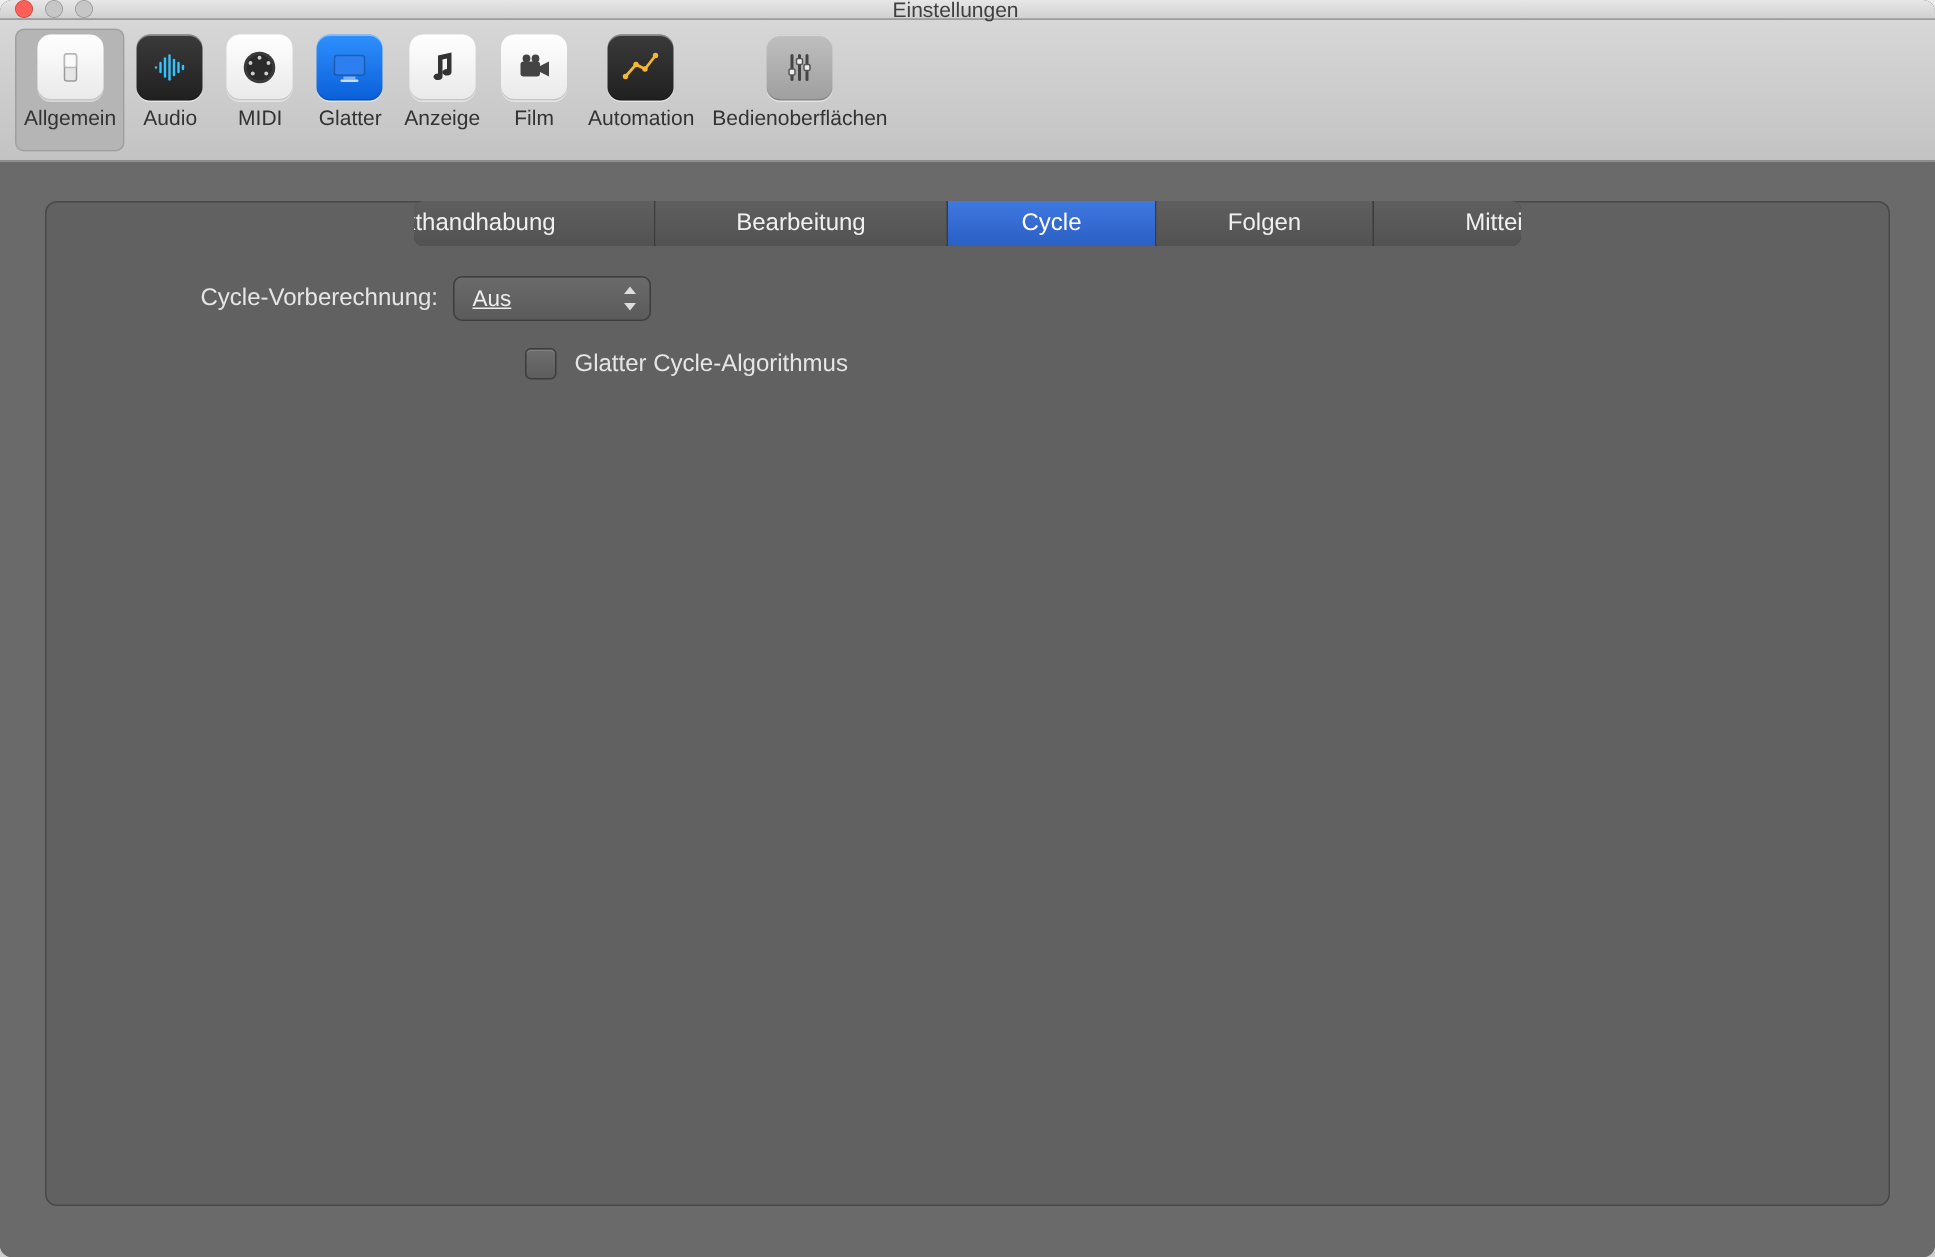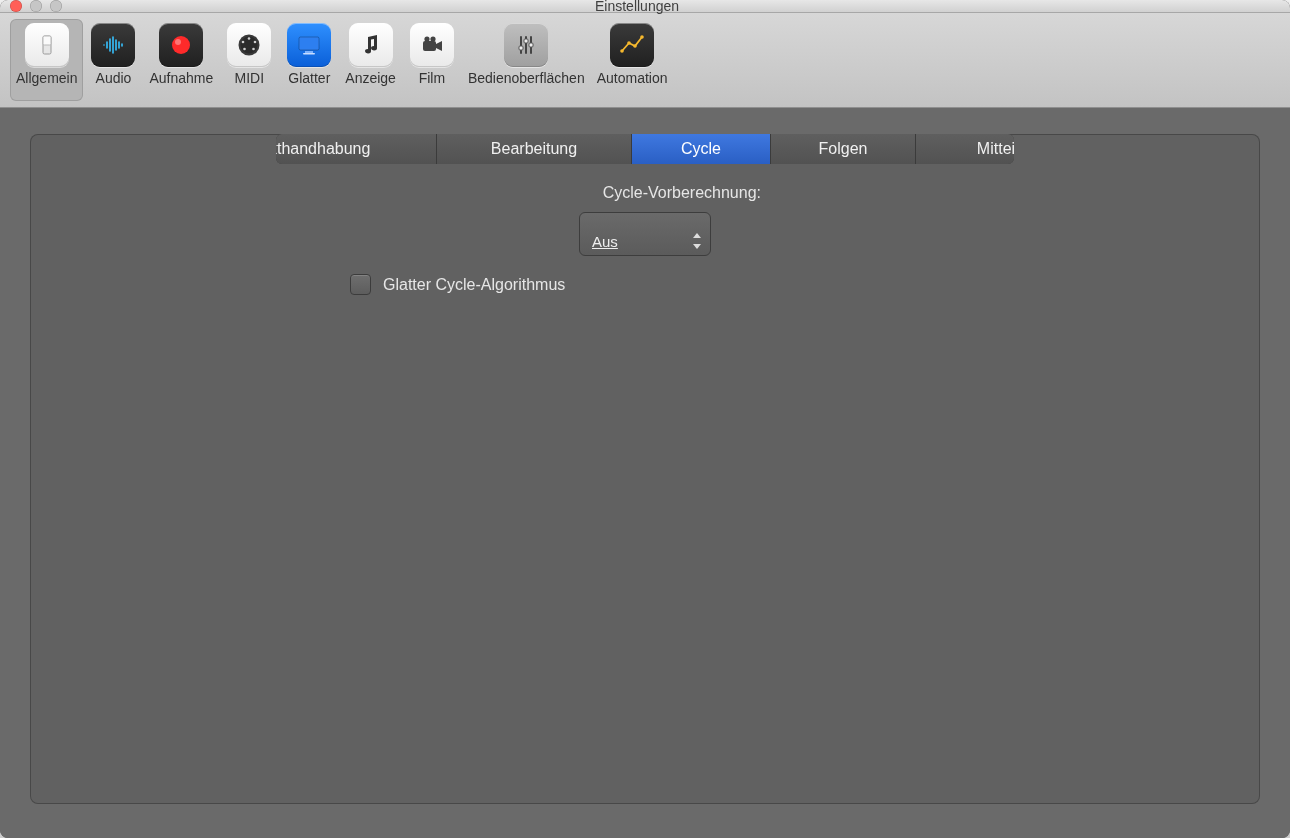--- a/index.html
+++ b/index.html
@@ -129,35 +129,34 @@
   }
   .panel-pos{
     position:relative;
     top:-14px;
   }
   .form-row{
     display:flex;
     align-items:center;
     gap:10px;
     margin-bottom:18px;
-    flex-direction:column;
   }
   .form-label{
     width:232px;
     text-align:right;
     color:#e6e6e6;
     font-size:16px;
   }
   .select{
     width:110px;height:28px;
     background:linear-gradient(#6a6a6a,#5b5b5b);
     border:1px solid #3d3d3d;
     border-radius:6px;
     display:flex;align-items:center;justify-content:space-between;
-    padding:14px 8px 0 12px;
+    padding:0 8px 0 12px;
     color:#eee;font-size:15px;
     cursor:default;
     text-decoration:underline;
   }
   .select-arrows{width:9px;height:16px;position:relative;}
   .select-arrows::before,.select-arrows::after{
     content:"";position:absolute;left:0;width:0;height:0;
     border-left:4.5px solid transparent;border-right:4.5px solid transparent;
   }
   .select-arrows::before{top:0;border-bottom:5px solid #ddd;}
@@ -211,29 +210,20 @@
               <line x1="14" y1="6" x2="14" y2="22"></line>
               <line x1="17" y1="9" x2="17" y2="19"></line>
               <line x1="20" y1="11" x2="20" y2="17"></line>
               <line x1="23" y1="13" x2="23" y2="15"></line>
             </g>
           </svg>
       </div>
       <span class="tool-label">Audio</span>
     </div>
 
-    <div class="tool-item">
-      <div class="tool-icon ic-dark">
-        <svg viewBox="0 0 28 28">
-            <circle cx="14" cy="14" r="9" fill="#ff2a2a"></circle>
-            <circle cx="11" cy="11" r="3" fill="rgba(255,255,255,.35)"></circle>
-          </svg>
-      </div>
-      <span class="tool-label">Aufnahme</span>
-    </div>
 
     <div class="tool-item">
       <div class="tool-icon ic-white">
         <svg viewBox="0 0 28 28">
             <circle cx="14" cy="14" r="10.5" fill="#3a3a3a"></circle>
             <circle cx="14" cy="14" r="8.5" fill="#2b2b2b"></circle>
             <g fill="#cfcfcf">
               <circle cx="14" cy="7.5" r="1.3"></circle>
               <circle cx="8" cy="11" r="1.3"></circle>
               <circle cx="20" cy="11" r="1.3"></circle>
@@ -271,52 +261,52 @@
             <rect x="5" y="10" width="13" height="10" rx="2" fill="#444"></rect>
             <path d="M18 13 L24 10 L24 20 L18 17 Z" fill="#444"></path>
             <circle cx="9" cy="8" r="2.6" fill="#444"></circle>
             <circle cx="15" cy="8" r="2.6" fill="#444"></circle>
           </svg>
       </div>
       <span class="tool-label">Film</span>
     </div>
 
     <div class="tool-item">
-      <div class="tool-icon ic-gray">
-        <svg viewBox="0 0 28 28">
-            <g stroke="#444" stroke-width="2" stroke-linecap="round">
-              <line x1="9" y1="6" x2="9" y2="22"></line>
-              <line x1="14" y1="6" x2="14" y2="22"></line>
-              <line x1="19" y1="6" x2="19" y2="22"></line>
-            </g>
-            <g fill="#eee" stroke="#555">
-              <rect x="7" y="15" width="4" height="4" rx="1"></rect>
-              <rect x="12" y="8" width="4" height="4" rx="1"></rect>
-              <rect x="17" y="12" width="4" height="4" rx="1"></rect>
-            </g>
-          </svg>
-      </div>
-      <span class="tool-label">Bedienoberflächen</span>
-    </div>
-
-    <div class="tool-item">
       <div class="tool-icon ic-dark">
         <svg viewBox="0 0 28 28">
             <polyline points="4,20 11,12 17,15 24,6" fill="none" stroke="#f5b82e" stroke-width="1.8"></polyline>
             <g fill="#f5b82e">
               <circle cx="4" cy="20" r="1.8"></circle>
               <circle cx="11" cy="12" r="1.8"></circle>
               <circle cx="17" cy="15" r="1.8"></circle>
               <circle cx="24" cy="6" r="1.8"></circle>
             </g>
           </svg>
       </div>
       <span class="tool-label">Automation</span>
     </div>
 
+    <div class="tool-item">
+      <div class="tool-icon ic-gray">
+        <svg viewBox="0 0 28 28">
+            <g stroke="#444" stroke-width="2" stroke-linecap="round">
+              <line x1="9" y1="6" x2="9" y2="22"></line>
+              <line x1="14" y1="6" x2="14" y2="22"></line>
+              <line x1="19" y1="6" x2="19" y2="22"></line>
+            </g>
+            <g fill="#eee" stroke="#555">
+              <rect x="7" y="15" width="4" height="4" rx="1"></rect>
+              <rect x="12" y="8" width="4" height="4" rx="1"></rect>
+              <rect x="17" y="12" width="4" height="4" rx="1"></rect>
+            </g>
+          </svg>
+      </div>
+      <span class="tool-label">Bedienoberflächen</span>
+    </div>
+
 
 
   </div>
 
   <div class="body-dim">
 
     <div class="panel panel-pos">
 
       <div class="form-row">
         <div class="form-label">Cycle-Vorberechnung:</div>

